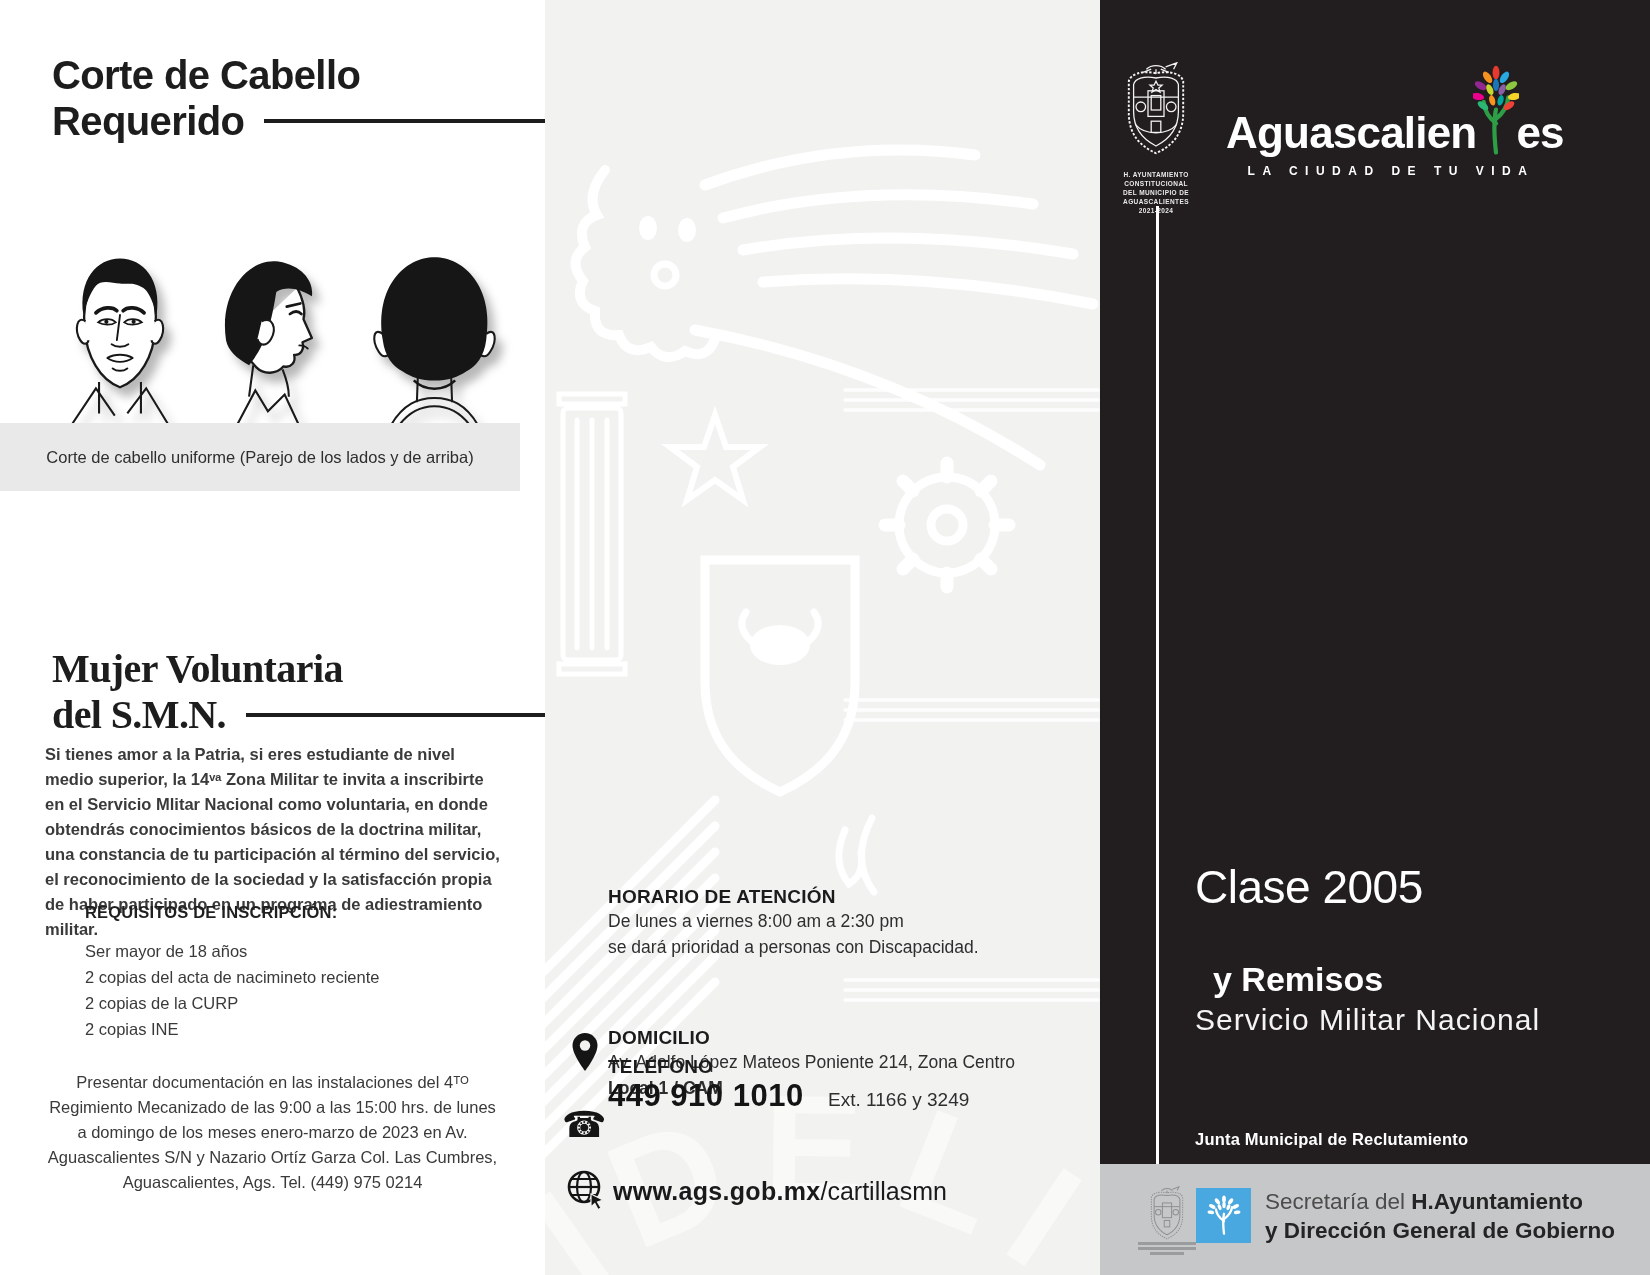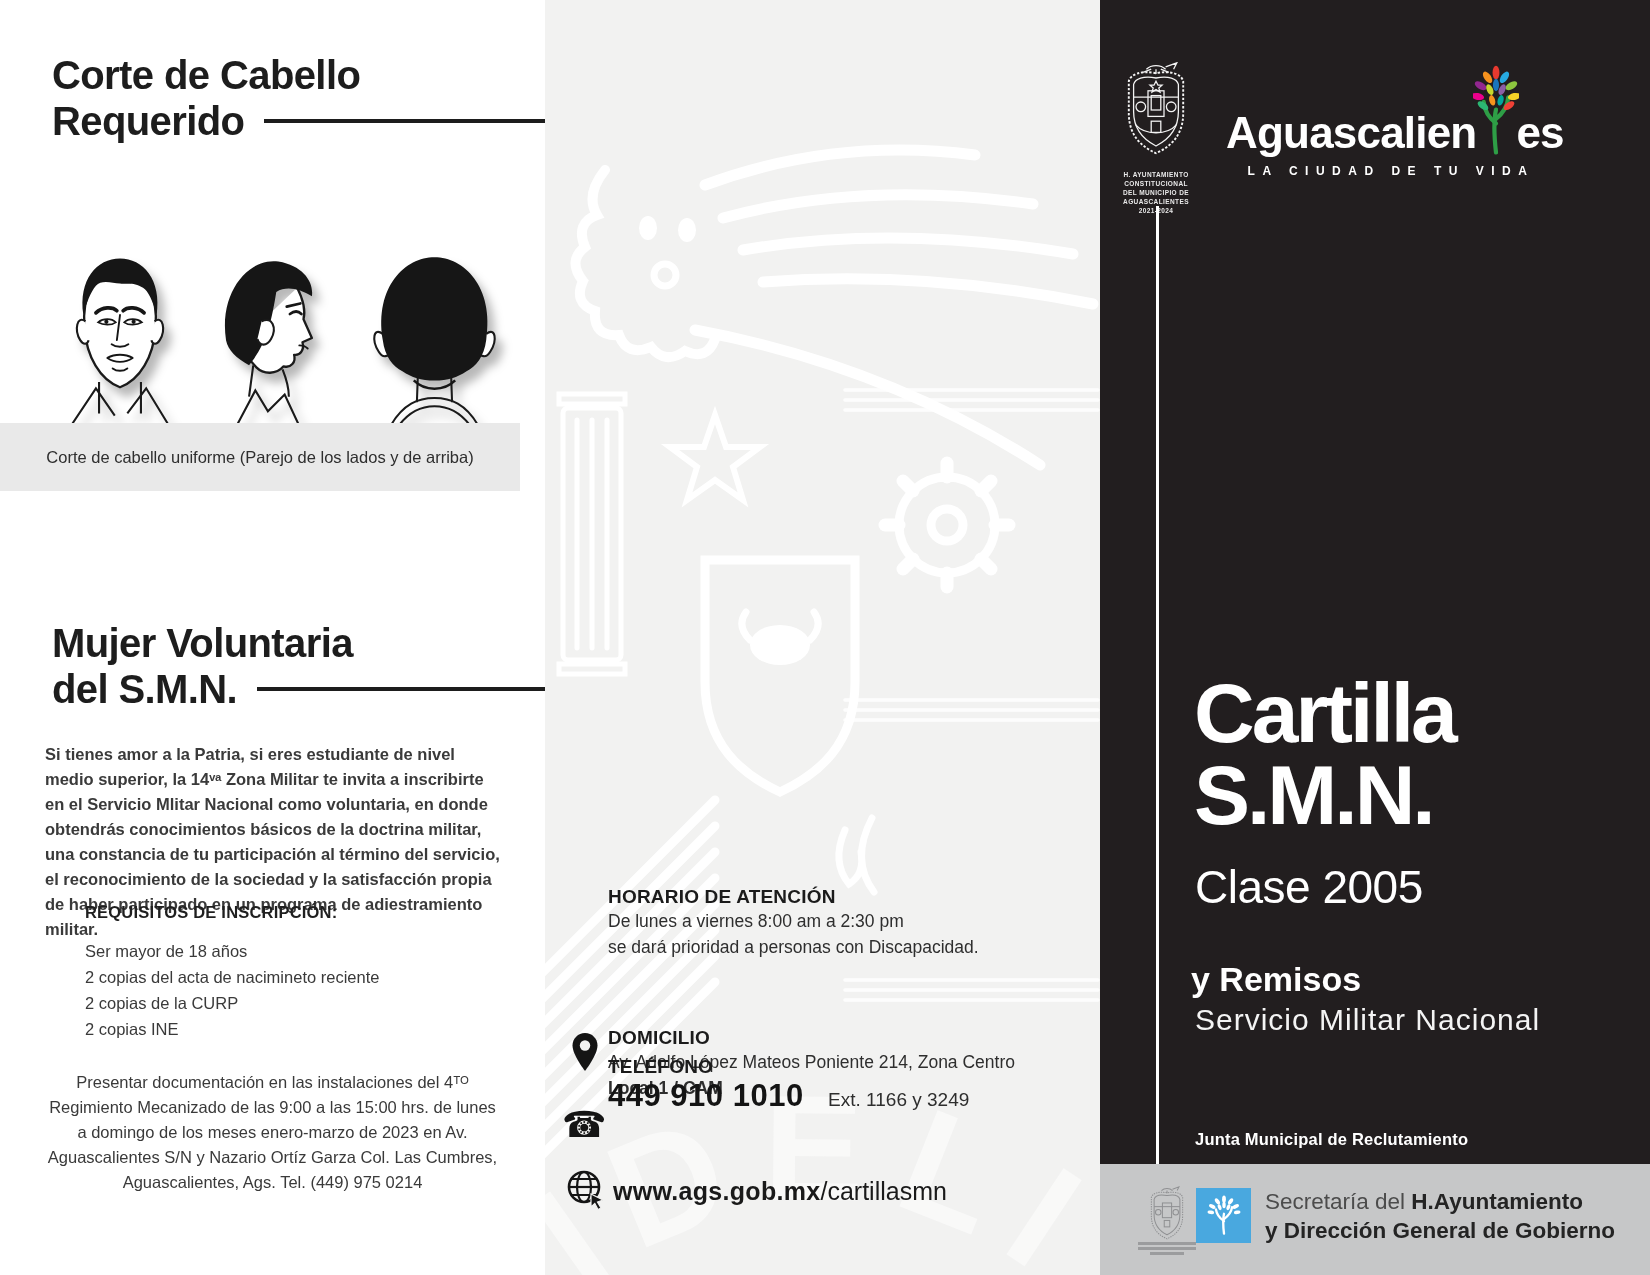--- a/index.html
+++ b/index.html
@@ -5,21 +5,21 @@
   html,body{margin:0;padding:0;background:#888;}
   .page{position:relative;width:1650px;height:1275px;overflow:hidden;background:#be185d;
         font-family:"Liberation Sans","DejaVu Sans",sans-serif;}
   .abs{position:absolute;}
 
   
   .panel-left{left:0;top:0;width:545px;height:1275px;background:#ffffff;}
   .big-heading{left:52px;width:493px;font-weight:800;font-size:40px;line-height:46px;
                letter-spacing:-0.6px;color:#1d1d1d;}
   .bh1{top:52px;}
-  .bh2{top:620px;}
+  .bh2{top:646px;font-family:Liberation Serif, serif;}
   .bh-row{display:flex;align-items:center;}
   .bh-rule{flex:1;height:4px;background:#1d1d1d;margin-left:20px;}
   .heads{left:38px;top:248px;width:474px;height:178px;}
   .head-svg{filter:drop-shadow(7px 9px 5px rgba(0,0,0,0.28));}
   .caption-band{left:0;top:423px;width:520px;height:68px;background:#e9e9e9;
                 display:flex;align-items:center;justify-content:center;}
   .caption-text{font-size:16.5px;color:#2e2e2e;}
   .body-text{left:45px;width:455px;font-size:16.5px;line-height:25px;color:#3a3a3a;}
   .p-intro{top:742px;font-weight:bold;}
   .req-title{left:85px;top:903px;font-size:16.5px;font-weight:800;color:#1f1f1f;letter-spacing:0.2px;}
@@ -51,21 +51,21 @@
   .crest-caption{margin-top:8px;font-size:6.5px;line-height:9px;letter-spacing:0.4px;
                  color:#e9e9e9;font-weight:bold;}
   .brand{left:126px;top:56px;width:330px;text-align:center;color:#fff;}
   .brand-word{display:inline-flex;align-items:flex-end;justify-content:center;
               font-weight:800;font-size:44px;letter-spacing:-0.8px;line-height:44px;}
   .brand-tree{margin:0 -3px -5px -3px;}
   .brand-tag{margin-top:9px;font-size:12px;font-weight:bold;letter-spacing:7.5px;white-space:nowrap;}
   .cover-title{left:94px;top:672px;color:#ffffff;font-weight:800;font-size:84px;
                line-height:82px;letter-spacing:-3px;}
   .cover-class{left:95px;top:860px;color:#ffffff;font-weight:400;font-size:46px;letter-spacing:-0.5px;}
-  .cover-sub1{left:91px;top:960px;color:#ffffff;font-weight:800;font-size:34px;}
+  .cover-sub1{left:113px;top:960px;color:#ffffff;font-weight:800;font-size:34px;}
   .cover-sub2{left:95px;top:1003px;color:#f4f4f4;font-weight:normal;font-size:30px;letter-spacing:1px;}
   .cover-dept{left:95px;top:1130px;color:#ffffff;font-weight:800;font-size:16.5px;letter-spacing:0.2px;}
 
   
   .footer-bar{left:1100px;top:1164px;width:550px;height:111px;background:#c6c7c8;padding-left:12px;}
   .f-crest{left:44px;top:22px;}
   .f-crest-lines{left:38px;top:78px;width:58px;}
   .f-crest-lines div{height:2.5px;background:#9b9c9e;margin-bottom:2.5px;}
   .f-blue{left:96px;top:24px;width:55px;height:55px;background:#49a8df;display:flex;
           align-items:center;justify-content:center;}
@@ -304,24 +304,20 @@
             <ellipse cx="36" cy="50" rx="3.8" ry="7" transform="rotate(15 36 50)" fill="#00a79d"></ellipse>
           </g>
         </svg>
           <span>es</span>
       </div>
       <div class="brand-tag">LA CIUDAD DE TU VIDA</div>
     </div>
 
     <div class="abs vline"></div>
 
-    <div class="abs cover-title">
-      <div>Cartilla</div>
-      <div>S.M.N.</div>
-    </div>
 
     <div class="abs cover-class">Clase 2005</div>
     <div class="abs cover-sub1">y Remisos</div>
     <div class="abs cover-sub2">Servicio Militar Nacional</div>
     <div class="abs cover-dept">Junta Municipal de Reclutamiento</div>
   </div>
 
   <div class="abs footer-bar">
     <svg class="abs f-crest" width="46" height="56" viewBox="0 0 100 120">
       <g stroke="#8f9092" fill="none" stroke-width="2.2">

